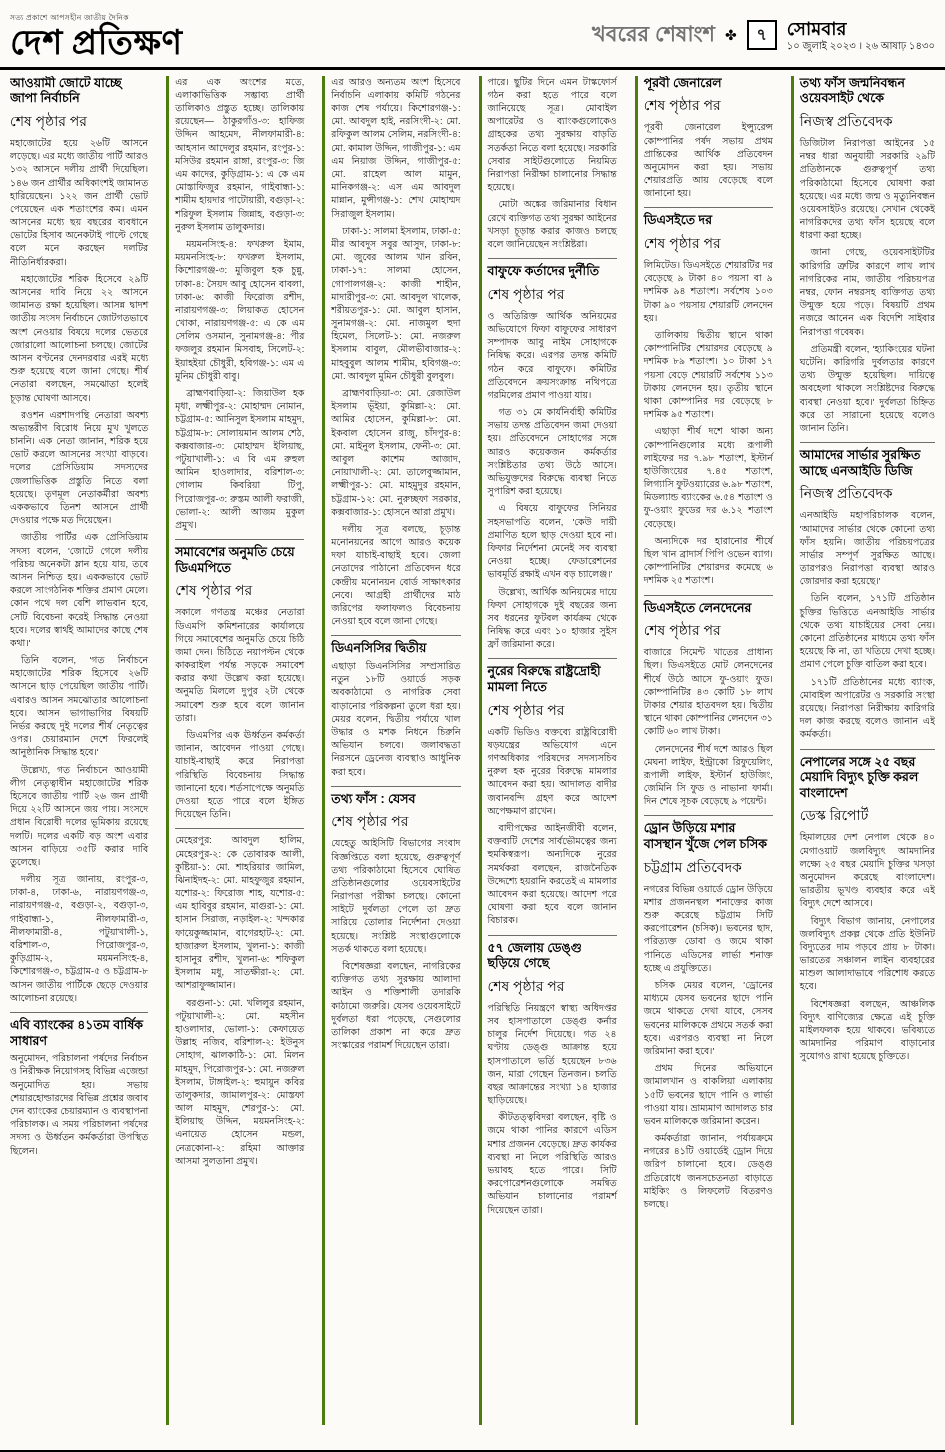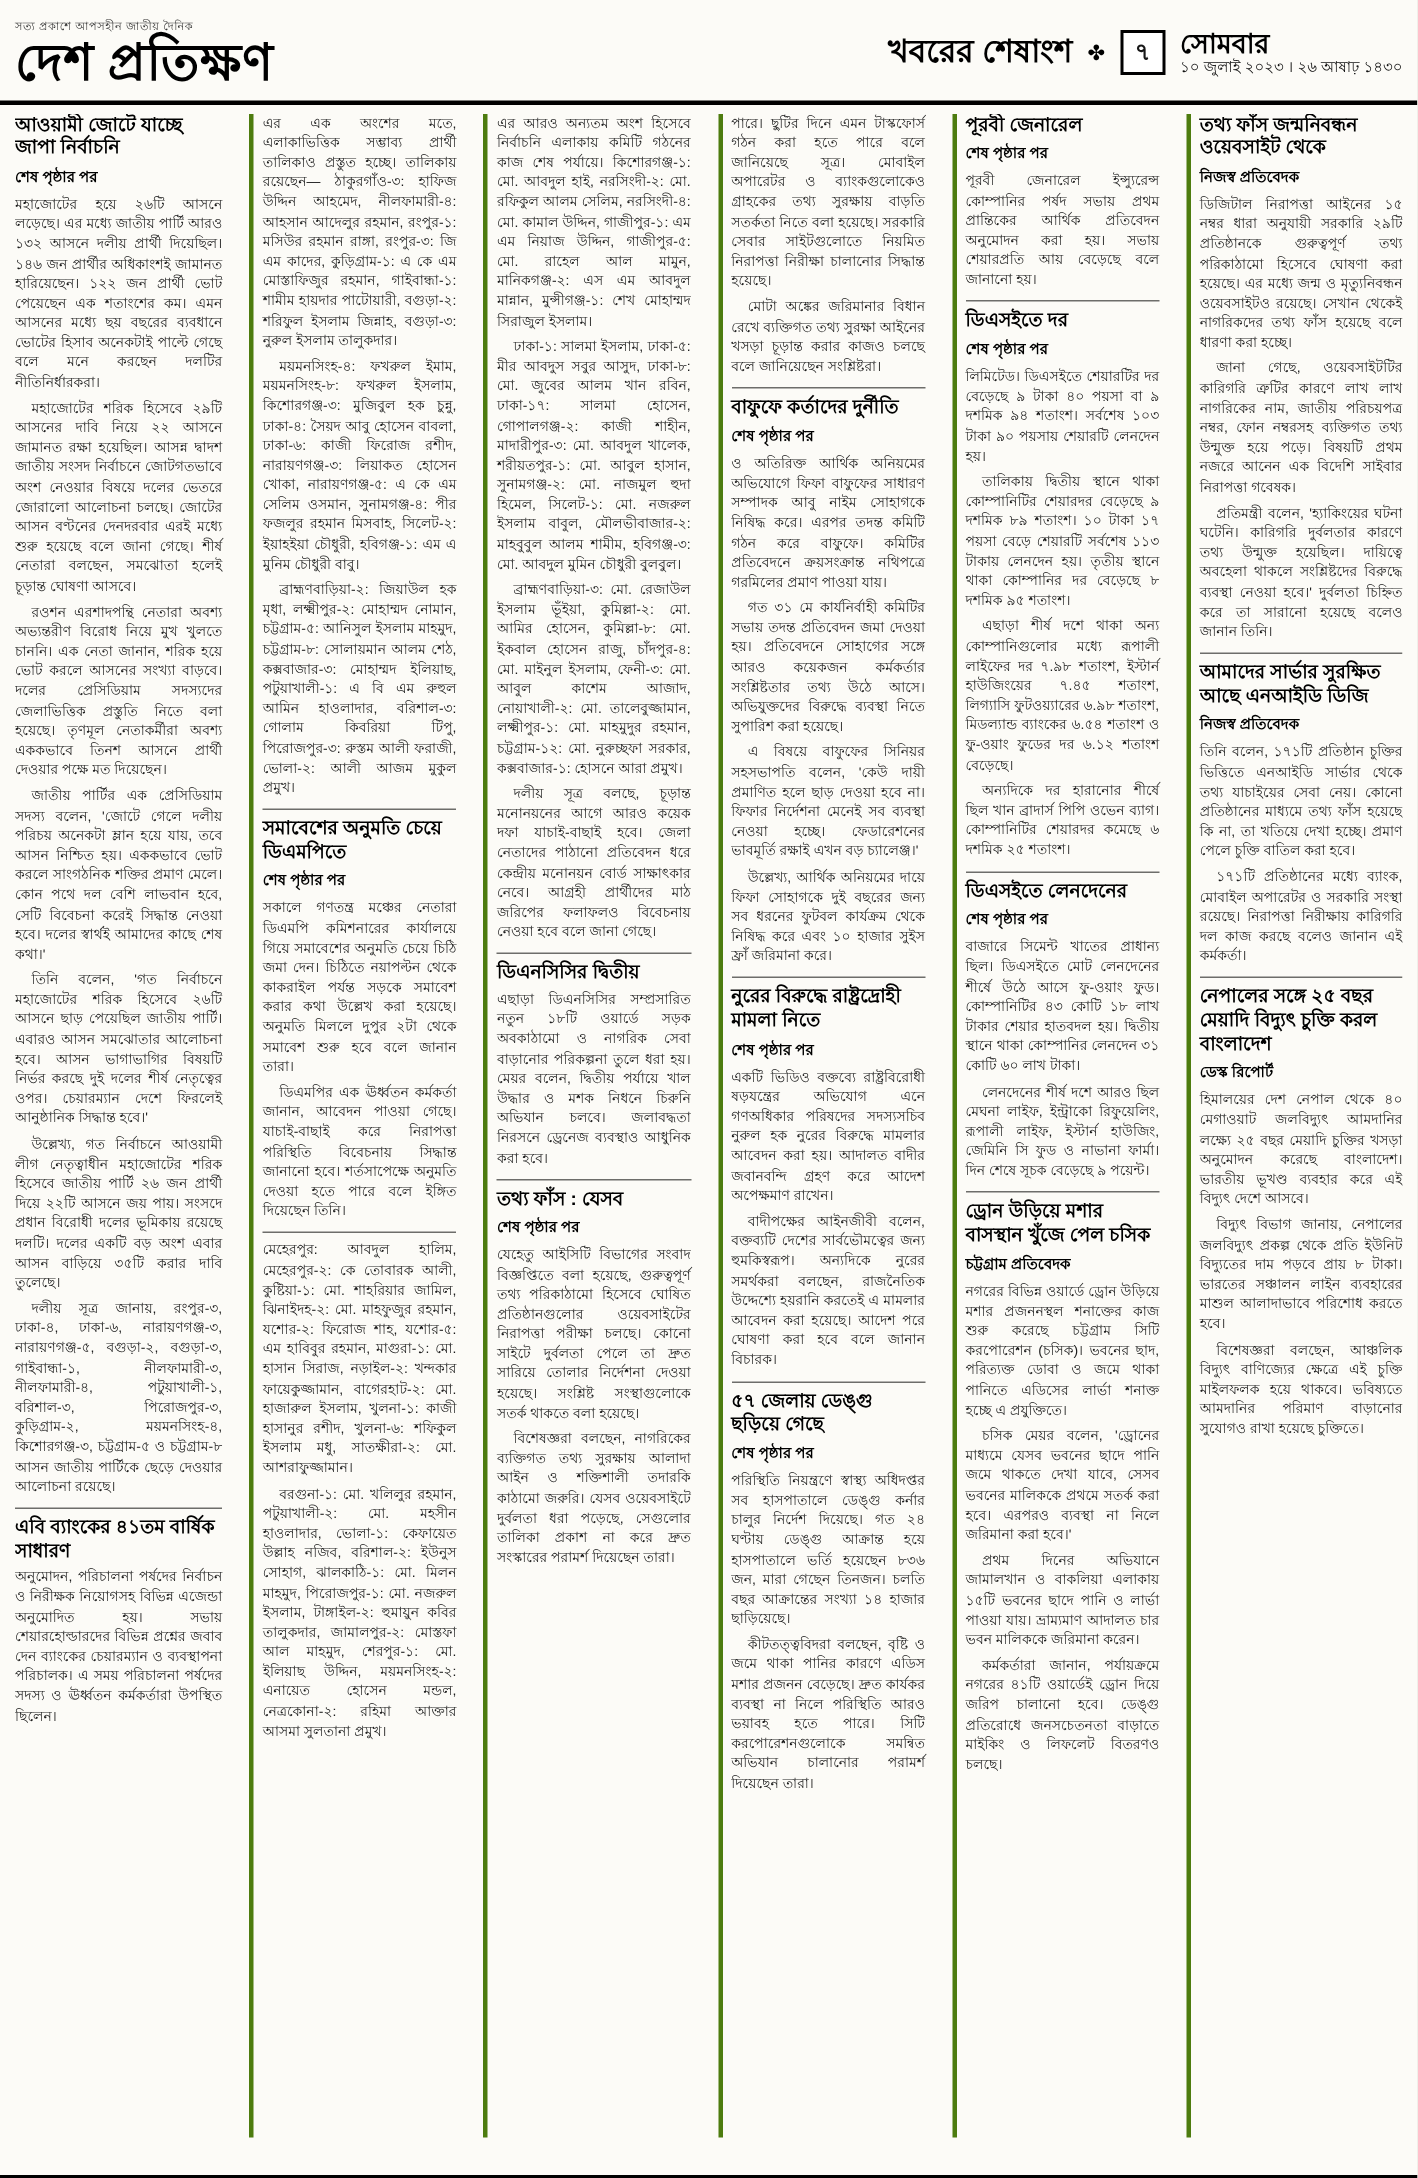--- a/index.html
+++ b/index.html
@@ -13,21 +13,21 @@
     display:flex;justify-content:space-between;align-items:center;
     padding:12px 10px 6px;border-bottom:3px solid #000;box-sizing:border-box;
   }
   .mast{display:flex;flex-direction:column;}
   .tagline{font-size:7.5px;color:#333;letter-spacing:.4px;margin-bottom:1px;}
   .title{
     font-family:"Liberation Serif","DejaVu Serif",serif;
     font-size:34px;font-weight:800;line-height:1.05;color:#000;letter-spacing:.5px;
   }
   .header-right{display:flex;align-items:center;gap:10px;padding-bottom:2px;}
-  .section-title{font-size:21px;font-weight:800;color:#000000;}
+  .section-title{font-size:21px;font-weight:800;color:#737373;}
   .ornament{font-size:14px;line-height:1;color:#000;}
   .page-box{
     width:26px;height:26px;border:2px solid #000;display:flex;align-items:center;justify-content:center;
     font-size:16px;font-weight:800;background:#fff;
   }
   .date-wrap{display:flex;flex-direction:column;align-items:flex-start;line-height:1.25;}
   .day{font-size:18px;font-weight:800;color:#000;}
   .date{font-size:10px;color:#111;}
   
   .cols{
@@ -35,21 +35,21 @@
     padding:6px 10px 8px;box-sizing:border-box;height:1363px;overflow:hidden;gap:12px;
   }
   .col{padding:0 6px;overflow:hidden;box-sizing:border-box;}
   .col:first-child{padding-left:0;}
   .col:last-child{padding-right:0;}
   .col + .col{border-left:3px solid #4d7c0f;}
   .block + .block{border-top:1px solid #6d6d6a;margin-top:7px;padding-top:5px;}
   .headline{
     font-size:12.5px;line-height:1.25;font-weight:800;color:#000;margin:0 0 3px;
   }
-  .dateline{font-size:10px;font-weight:700;color:#000;margin:0 0 3px;}
+  .dateline{font-size:14px;font-weight:400;color:#000;margin:0 0 3px;}
   .para{
     font-size:9.3px;line-height:1.42;text-align:justify;margin:0 0 4px;color:#1c1c1c;
     text-indent:11px;word-break:break-word;
   }
   .body .para:first-child{text-indent:0;}
 </style>
 </head>
 <body>
 
 <div class="page">
@@ -225,20 +225,21 @@
         <div class="body">
             <p class="para">ডিজিটাল নিরাপত্তা আইনের ১৫ নম্বর ধারা অনুযায়ী সরকারি ২৯টি প্রতিষ্ঠানকে গুরুত্বপূর্ণ তথ্য পরিকাঠামো হিসেবে ঘোষণা করা হয়েছে। এর মধ্যে জন্ম ও মৃত্যুনিবন্ধন ওয়েবসাইটও রয়েছে। সেখান থেকেই নাগরিকদের তথ্য ফাঁস হয়েছে বলে ধারণা করা হচ্ছে।</p>
             <p class="para">জানা গেছে, ওয়েবসাইটটির কারিগরি ত্রুটির কারণে লাখ লাখ নাগরিকের নাম, জাতীয় পরিচয়পত্র নম্বর, ফোন নম্বরসহ ব্যক্তিগত তথ্য উন্মুক্ত হয়ে পড়ে। বিষয়টি প্রথম নজরে আনেন এক বিদেশি সাইবার নিরাপত্তা গবেষক।</p>
             <p class="para">প্রতিমন্ত্রী বলেন, 'হ্যাকিংয়ের ঘটনা ঘটেনি। কারিগরি দুর্বলতার কারণে তথ্য উন্মুক্ত হয়েছিল। দায়িত্বে অবহেলা থাকলে সংশ্লিষ্টদের বিরুদ্ধে ব্যবস্থা নেওয়া হবে।' দুর্বলতা চিহ্নিত করে তা সারানো হয়েছে বলেও জানান তিনি।</p>
           </div>
       </article>
       <article class="block">
         <h2 class="headline">আমাদের সার্ভার সুরক্ষিত আছে এনআইডি ডিজি</h2>
         <p class="dateline">নিজস্ব প্রতিবেদক</p>
         <div class="body">
+            <p class="para">এনআইডি মহাপরিচালক বলেন, 'আমাদের সার্ভার থেকে কোনো তথ্য ফাঁস হয়নি। জাতীয় পরিচয়পত্রের সার্ভার সম্পূর্ণ সুরক্ষিত আছে। তারপরও নিরাপত্তা ব্যবস্থা আরও জোরদার করা হয়েছে।'</p>
             <p class="para">তিনি বলেন, ১৭১টি প্রতিষ্ঠান চুক্তির ভিত্তিতে এনআইডি সার্ভার থেকে তথ্য যাচাইয়ের সেবা নেয়। কোনো প্রতিষ্ঠানের মাধ্যমে তথ্য ফাঁস হয়েছে কি না, তা খতিয়ে দেখা হচ্ছে। প্রমাণ পেলে চুক্তি বাতিল করা হবে।</p>
             <p class="para">১৭১টি প্রতিষ্ঠানের মধ্যে ব্যাংক, মোবাইল অপারেটর ও সরকারি সংস্থা রয়েছে। নিরাপত্তা নিরীক্ষায় কারিগরি দল কাজ করছে বলেও জানান এই কর্মকর্তা।</p>
           </div>
       </article>
       <article class="block">
         <h2 class="headline">নেপালের সঙ্গে ২৫ বছর মেয়াদি বিদ্যুৎ চুক্তি করল বাংলাদেশ</h2>
         <p class="dateline">ডেস্ক রিপোর্ট</p>
         <div class="body">
             <p class="para">হিমালয়ের দেশ নেপাল থেকে ৪০ মেগাওয়াট জলবিদ্যুৎ আমদানির লক্ষ্যে ২৫ বছর মেয়াদি চুক্তির খসড়া অনুমোদন করেছে বাংলাদেশ। ভারতীয় ভূখণ্ড ব্যবহার করে এই বিদ্যুৎ দেশে আসবে।</p>
             <p class="para">বিদ্যুৎ বিভাগ জানায়, নেপালের জলবিদ্যুৎ প্রকল্প থেকে প্রতি ইউনিট বিদ্যুতের দাম পড়বে প্রায় ৮ টাকা। ভারতের সঞ্চালন লাইন ব্যবহারের মাশুল আলাদাভাবে পরিশোধ করতে হবে।</p>

